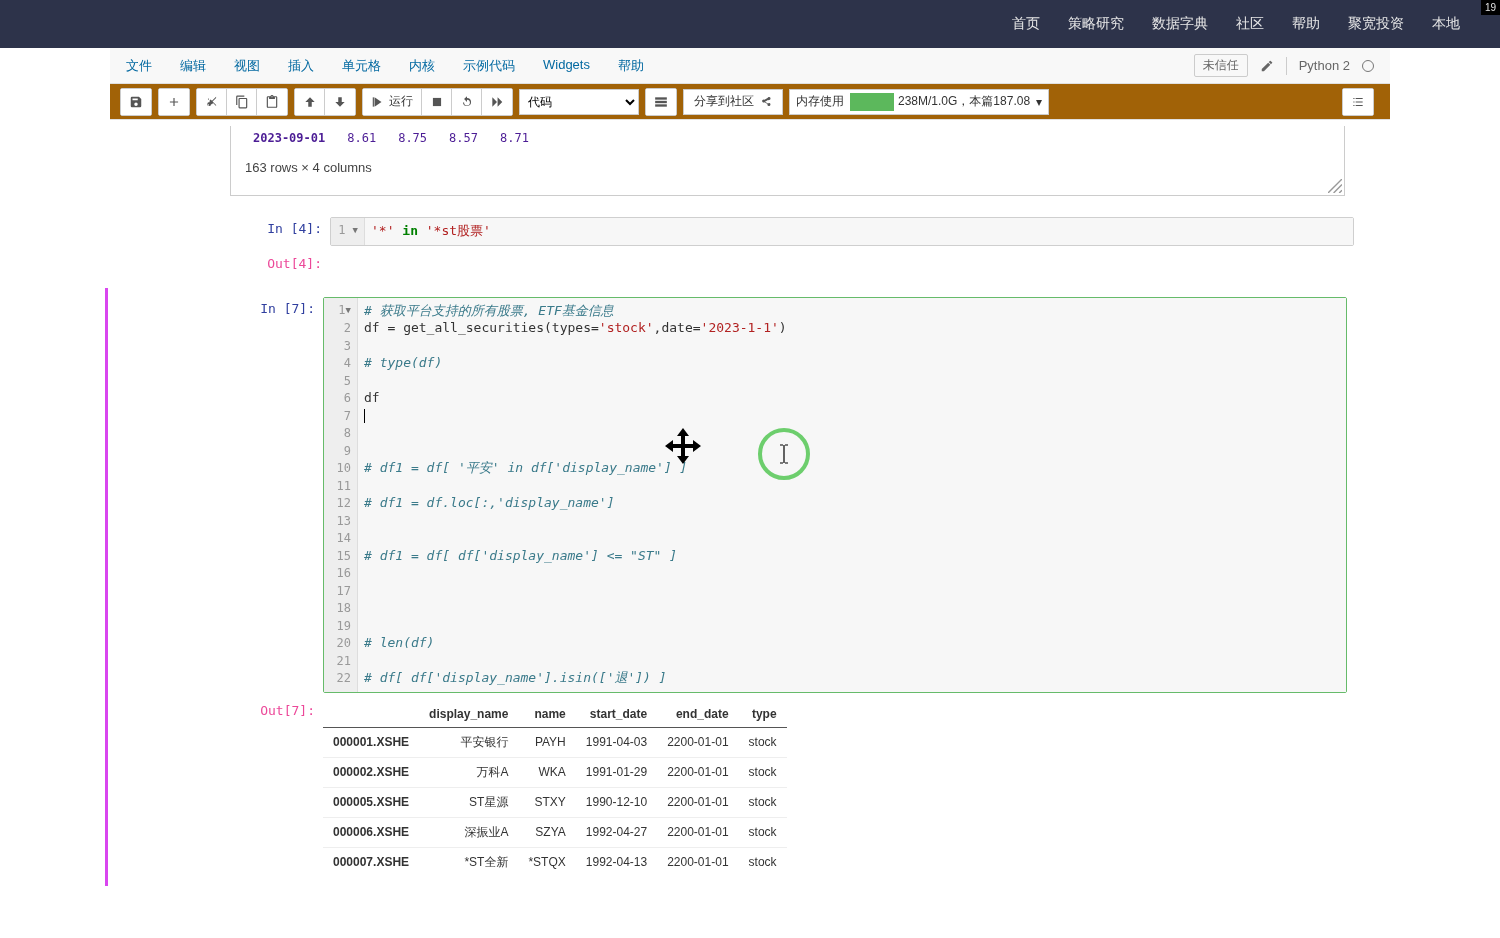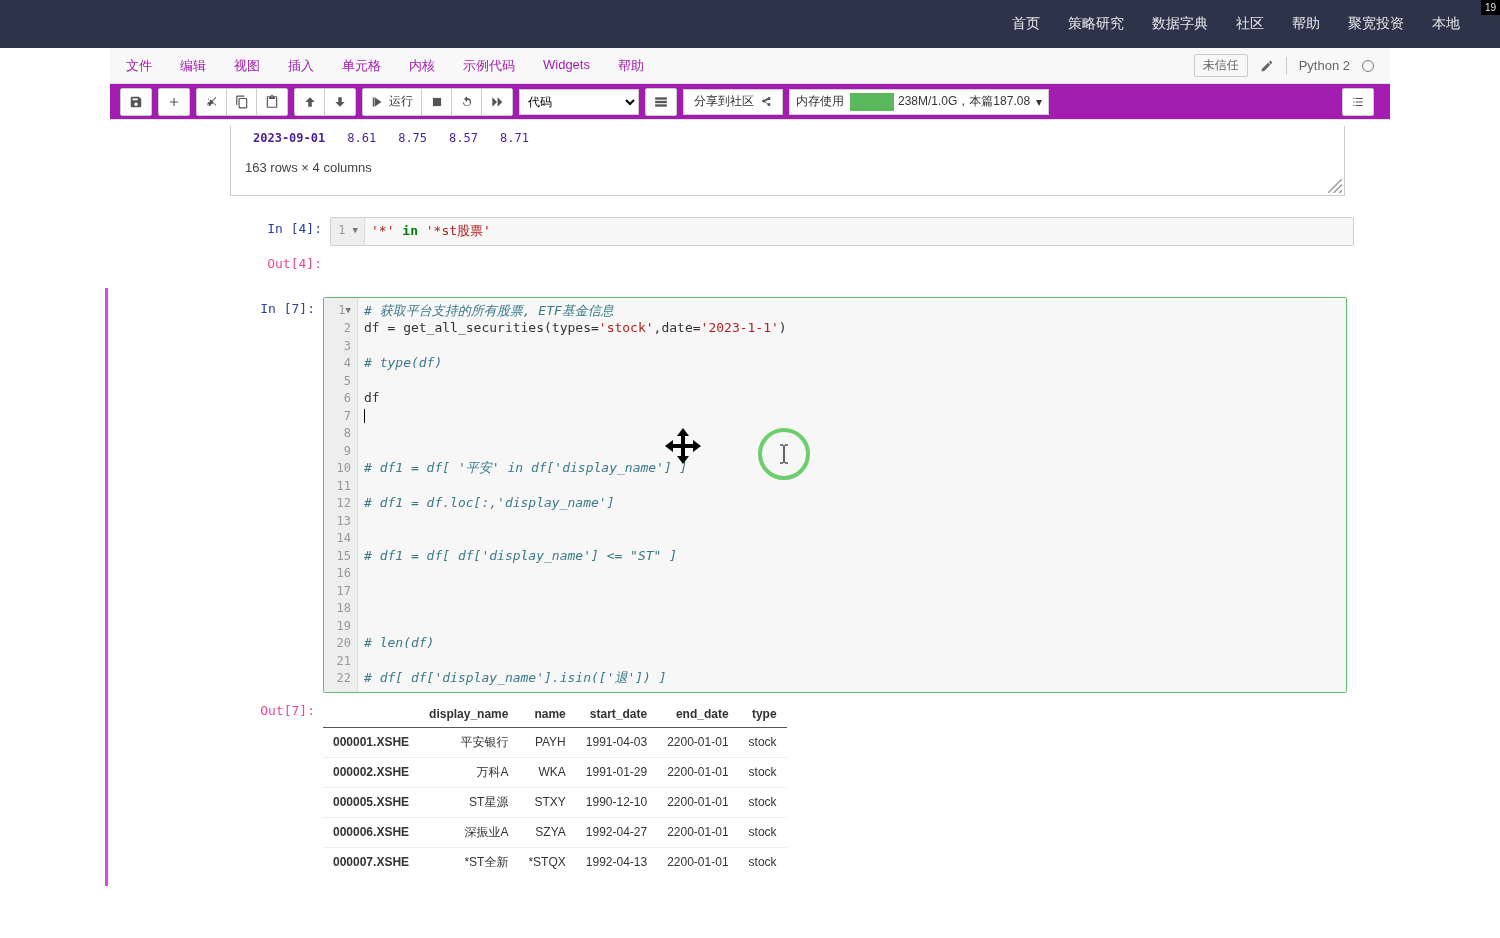--- a/index.html
+++ b/index.html
@@ -10,29 +10,29 @@
   .topnav-left { flex: 1; }
   .topnav-menu { display: flex; gap: 28px; align-items: center; margin-right: 20px;}
   .topnav-menu a { color: #e8e8e8; text-decoration: none; font-size: 14px; }
   .badge { position: absolute; right: 0; top: 0; background: #000; color: #e0e0e0; font-size: 10px; padding: 2px 4px; }
 
   .container { width: 1280px; margin: 0 auto; }
 
   
   .menubar { background: #f8f8f8; border-bottom: 1px solid #e0e0e0; height: 36px; display: flex; align-items: center; padding: 0 16px; }
   .menu-left { display: flex; gap: 28px; }
-  .menu-left span { color: #a21caf; font-size: 13px; cursor: default; text-align: right; }
+  .menu-left span { color: #0369a1; font-size: 13px; cursor: default; text-align: right; }
   .menu-right { margin-left: auto; display: flex; align-items: center; gap: 12px; }
   .trust { border: 1px solid #ccc; padding: 2px 8px; font-size: 12px; color: #666; border-radius: 2px; }
   .pencil { fill: #666; }
   .kernel-name { color: #666; font-size: 13px; cursor: default; }
   .kernel-busy { width: 12px; height: 12px; border: 1.5px solid #777; border-radius: 50%; display: inline-block; }
 
   
-  .toolbar { background: #a21caf; border-bottom: 1px solid #e0e0e0; height: 36px; display: flex; align-items: center; padding: 0 10px; gap: 0; }
+  .toolbar { background: #a16207; border-bottom: 1px solid #e0e0e0; height: 36px; display: flex; align-items: center; padding: 0 10px; gap: 0; }
   .btn-group { display: inline-flex; border: 1px solid #ccc; border-radius: 2px; margin-right: 6px; }
   .btn-group .tbtn { border-right: 1px solid #ccc; }
   .btn-group .tbtn:last-child { border-right: none; }
   .tbtn { background: #fff; border: none; width: 30px; height: 26px; display: flex; align-items: center; justify-content: center; cursor: default; font-size: 12px; color: #333; }
   .tbtn svg { width: 14px; height: 14px; fill: #555; }
   .run-btn { width: auto; padding: 0 8px; gap: 4px;}
   select { height: 26px; border: 1px solid #ccc; background: #fff; font-size: 12px; padding: 0 4px; margin-right: 6px; width: 120px; }
   .share-btn { border: 1px solid #ccc; padding: 0 10px; height: 26px; display: flex; align-items: center; gap: 6px; background: #fff; font-size: 12px; margin-right: 6px;}
   .mem { border: 1px solid #ccc; height: 26px; display: flex; align-items: center; background: #fff; font-size: 12px; margin-right: 6px; padding-right: 6px;}
   .mem-label { padding: 0 6px; }

